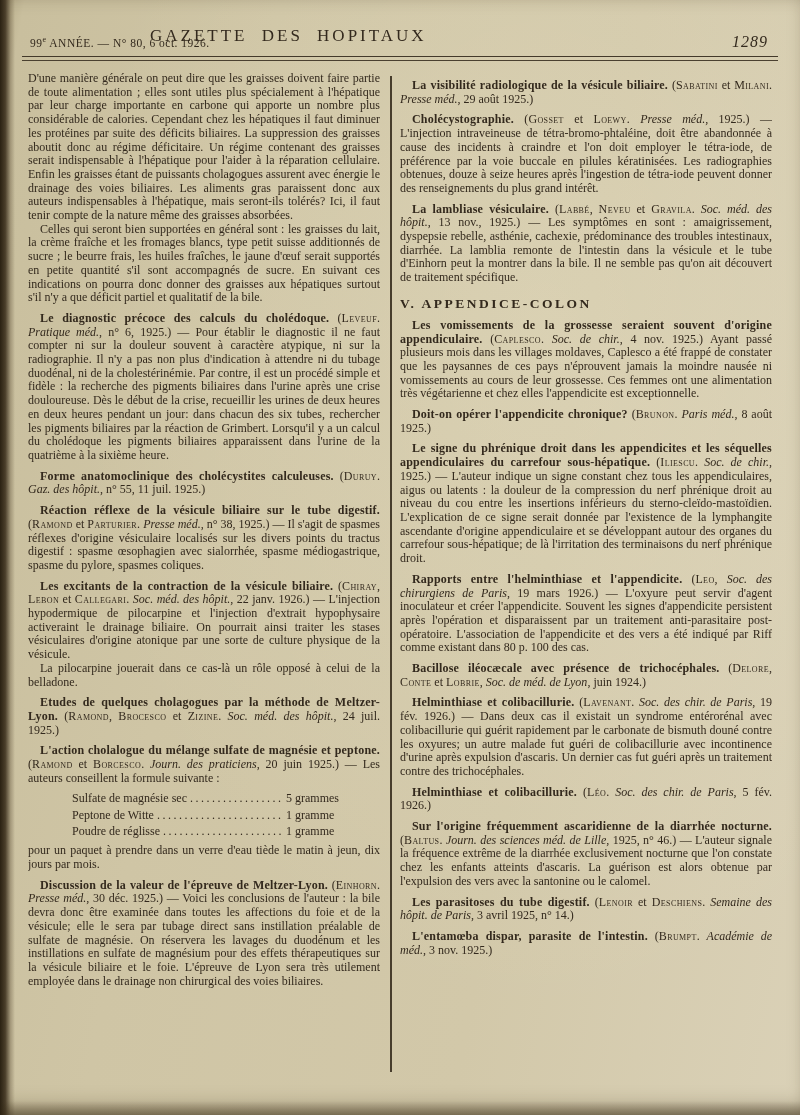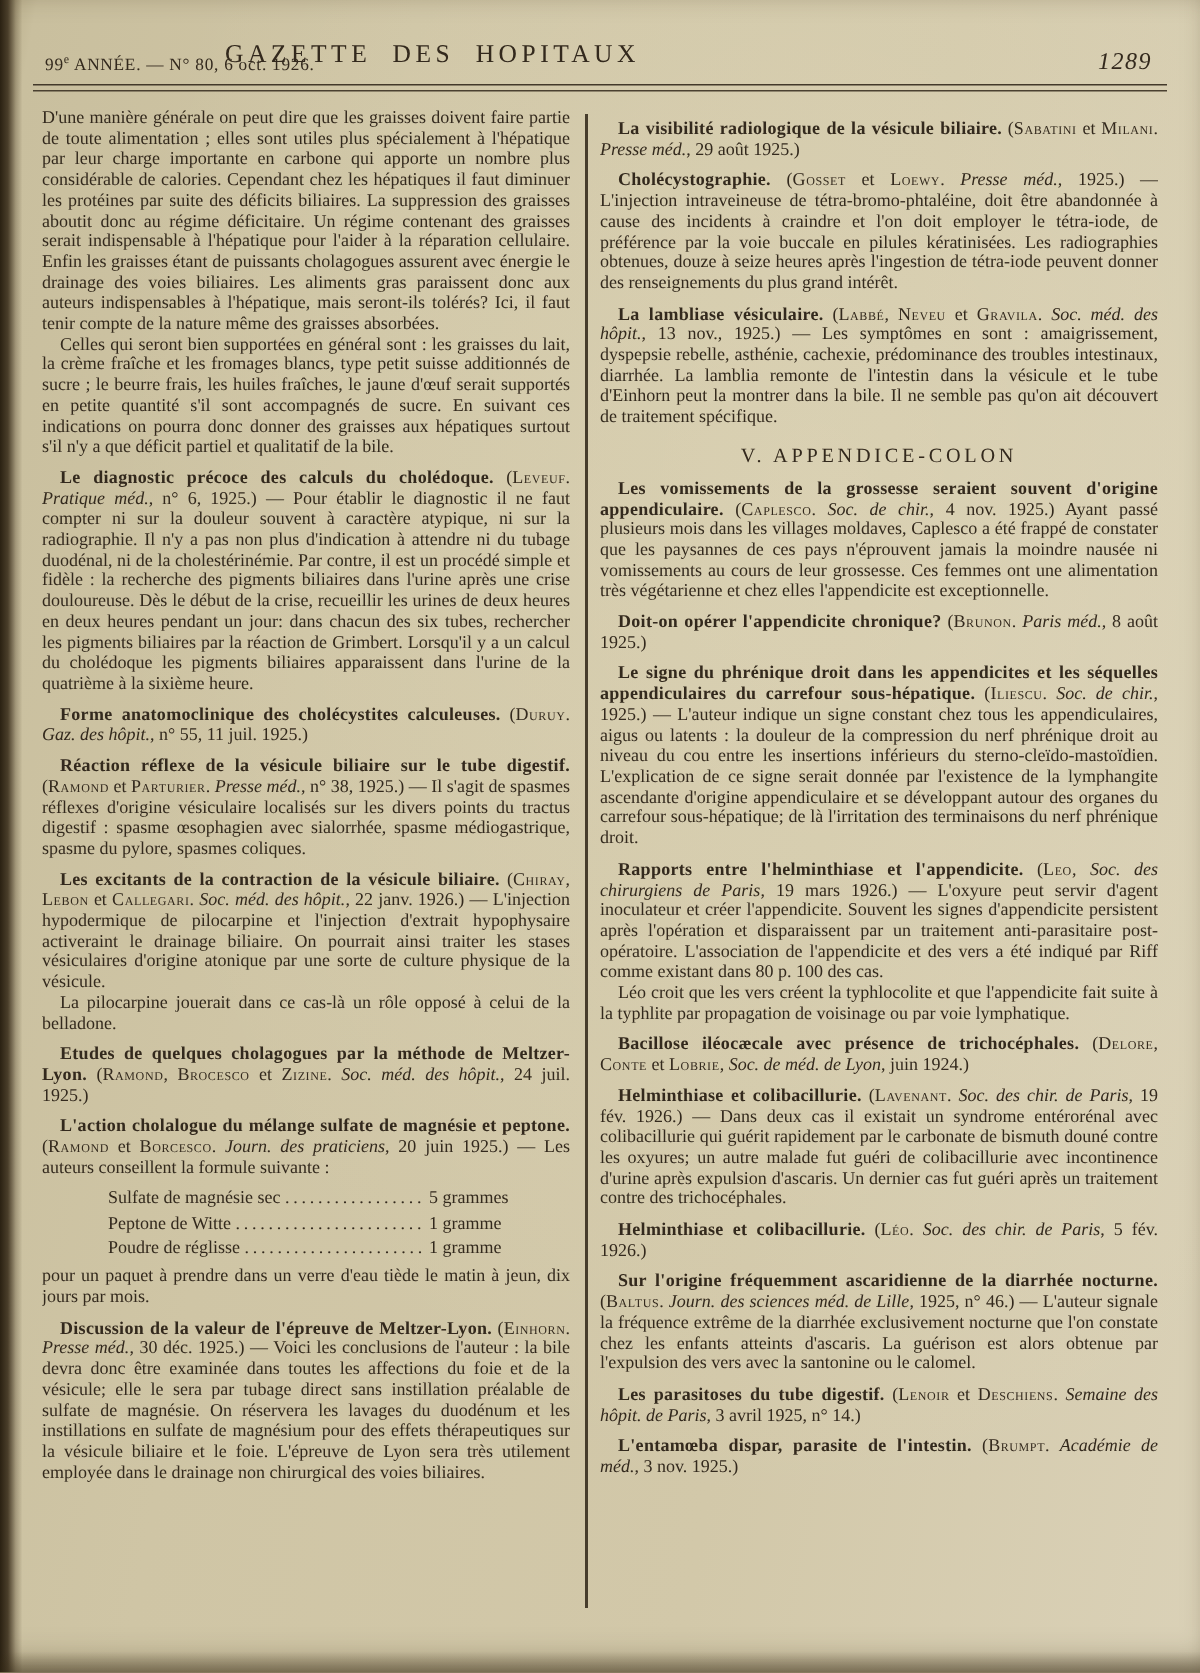--- a/index.html
+++ b/index.html
@@ -33,21 +33,21 @@
   .col-right{left:392px;width:352px;width:372px;left:372px;}
   .col-right{left:372px;}
   .divider{position:absolute;left:362px;top:4px;height:996px;width:1.5px;background:#473d2c;}
 
   .col p{margin:0;text-align:justify;font-size:12px;line-height:13.7px;hyphens:auto;}
   .col p.indent,.col p.entry{text-indent:12px;}
   .col p.entry{margin-top:7px;}
   .run-b{font-weight:bold;letter-spacing:0.2px;}
   .run-i{font-style:italic;margin-top:22px;}
   .run-sc{font-variant:small-caps;letter-spacing:0.4px;}
-  .section-heading{text-align:center;font-size:13.5px;font-weight:normal;letter-spacing:2.5px;
+  .section-heading{font-size:13.5px;font-weight:bold;letter-spacing:2.5px;
     margin:11px 0 5px 0;white-space:nowrap;}
   .formula{margin:5px 0 5px 44px;width:292px;font-size:12px;line-height:16.3px;}
   .formula-row{display:flex;}
   .f-label{white-space:nowrap;}
   .f-dots{flex:1;overflow:hidden;white-space:nowrap;letter-spacing:2.5px;margin:0 3px;}
   .f-value{width:78px;white-space:nowrap;}
 </style>
 </head>
 <body>
 
@@ -96,21 +96,20 @@
     <div class="divider"></div>
     <div class="col col-right">
         <p class="entry"><span class="run-b">La visibilité radiologique de la vésicule biliaire.</span><span> (</span><span class="run-sc">Sabatini</span><span> et </span><span class="run-sc">Milani</span><span>. </span><span class="run-i">Presse méd.</span><span>, 29 août 1925.)</span></p>
         <p class="entry"><span class="run-b">Cholécystographie.</span><span> (</span><span class="run-sc">Gosset</span><span> et </span><span class="run-sc">Loewy</span><span>. </span><span class="run-i">Presse méd.</span><span>, 1925.) — L'injection intraveineuse de tétra-bromo-phtaléine, doit être abandonnée à cause des incidents à craindre et l'on doit employer le tétra-iode, de préférence par la voie buccale en pilules kératinisées. Les radiographies obtenues, douze à seize heures après l'ingestion de tétra-iode peuvent donner des renseignements du plus grand intérêt.</span></p>
         <p class="entry"><span class="run-b">La lambliase vésiculaire.</span><span> (</span><span class="run-sc">Labbé</span><span>, </span><span class="run-sc">Neveu</span><span> et </span><span class="run-sc">Gravila</span><span>. </span><span class="run-i">Soc. méd. des hôpit.</span><span>, 13 nov., 1925.) — Les symptômes en sont : amaigrissement, dyspepsie rebelle, asthénie, cachexie, prédominance des troubles intestinaux, diarrhée. La lamblia remonte de l'intestin dans la vésicule et le tube d'Einhorn peut la montrer dans la bile. Il ne semble pas qu'on ait découvert de traitement spécifique.</span></p>
         <div class="section-heading">V. APPENDICE-COLON</div>
         <p class="entry"><span class="run-b">Les vomissements de la grossesse seraient souvent d'origine appendiculaire.</span><span> (</span><span class="run-sc">Caplesco</span><span>. </span><span class="run-i">Soc. de chir.</span><span>, 4 nov. 1925.) Ayant passé plusieurs mois dans les villages moldaves, Caplesco a été frappé de constater que les paysannes de ces pays n'éprouvent jamais la moindre nausée ni vomissements au cours de leur grossesse. Ces femmes ont une alimentation très végétarienne et chez elles l'appendicite est exceptionnelle.</span></p>
         <p class="entry"><span class="run-b">Doit-on opérer l'appendicite chronique?</span><span> (</span><span class="run-sc">Brunon</span><span>. </span><span class="run-i">Paris méd.</span><span>, 8 août 1925.)</span></p>
         <p class="entry"><span class="run-b">Le signe du phrénique droit dans les appendicites et les séquelles appendiculaires du carrefour sous-hépatique.</span><span> (</span><span class="run-sc">Iliescu</span><span>. </span><span class="run-i">Soc. de chir.</span><span>, 1925.) — L'auteur indique un signe constant chez tous les appendiculaires, aigus ou latents : la douleur de la compression du nerf phrénique droit au niveau du cou entre les insertions inférieurs du sterno-cleïdo-mastoïdien. L'explication de ce signe serait donnée par l'existence de la lymphangite ascendante d'origine appendiculaire et se développant autour des organes du carrefour sous-hépatique; de là l'irritation des terminaisons du nerf phrénique droit.</span></p>
         <p class="entry"><span class="run-b">Rapports entre l'helminthiase et l'appendicite.</span><span> (</span><span class="run-sc">Leo</span><span>, </span><span class="run-i">Soc. des chirurgiens de Paris</span><span>, 19 mars 1926.) — L'oxyure peut servir d'agent inoculateur et créer l'appendicite. Souvent les signes d'appendicite persistent après l'opération et disparaissent par un traitement anti-parasitaire post-opératoire. L'association de l'appendicite et des vers a été indiqué par Riff comme existant dans 80 p. 100 des cas.</span></p>
-        <p class="indent"><span>Léo croit que les vers créent la typhlocolite et que l'appendicite fait suite à la typhlite par propagation de voisinage ou par voie lymphatique.</span></p>
         <p class="entry"><span class="run-b">Bacillose iléocæcale avec présence de trichocéphales.</span><span> (</span><span class="run-sc">Delore</span><span>, </span><span class="run-sc">Conte</span><span> et </span><span class="run-sc">Lobrie</span><span>, </span><span class="run-i">Soc. de méd. de Lyon</span><span>, juin 1924.)</span></p>
         <p class="entry"><span class="run-b">Helminthiase et colibacillurie.</span><span> (</span><span class="run-sc">Lavenant</span><span>. </span><span class="run-i">Soc. des chir. de Paris</span><span>, 19 fév. 1926.) — Dans deux cas il existait un syndrome entérorénal avec colibacillurie qui guérit rapidement par le carbonate de bismuth douné contre les oxyures; un autre malade fut guéri de colibacillurie avec incontinence d'urine après expulsion d'ascaris. Un dernier cas fut guéri après un traitement contre des trichocéphales.</span></p>
         <p class="entry"><span class="run-b">Helminthiase et colibacillurie.</span><span> (</span><span class="run-sc">Léo</span><span>. </span><span class="run-i">Soc. des chir. de Paris</span><span>, 5 fév. 1926.)</span></p>
         <p class="entry"><span class="run-b">Sur l'origine fréquemment ascaridienne de la diarrhée nocturne.</span><span> (</span><span class="run-sc">Baltus</span><span>. </span><span class="run-i">Journ. des sciences méd. de Lille</span><span>, 1925, n° 46.) — L'auteur signale la fréquence extrême de la diarrhée exclusivement nocturne que l'on constate chez les enfants atteints d'ascaris. La guérison est alors obtenue par l'expulsion des vers avec la santonine ou le calomel.</span></p>
         <p class="entry"><span class="run-b">Les parasitoses du tube digestif.</span><span> (</span><span class="run-sc">Lenoir</span><span> et </span><span class="run-sc">Deschiens</span><span>. </span><span class="run-i">Semaine des hôpit. de Paris</span><span>, 3 avril 1925, n° 14.)</span></p>
         <p class="entry"><span class="run-b">L'entamœba dispar, parasite de l'intestin.</span><span> (</span><span class="run-sc">Brumpt</span><span>. </span><span class="run-i">Académie de méd.</span><span>, 3 nov. 1925.)</span></p>
       </div>
   </div>
 
   <div class="edge-bottom"></div>

